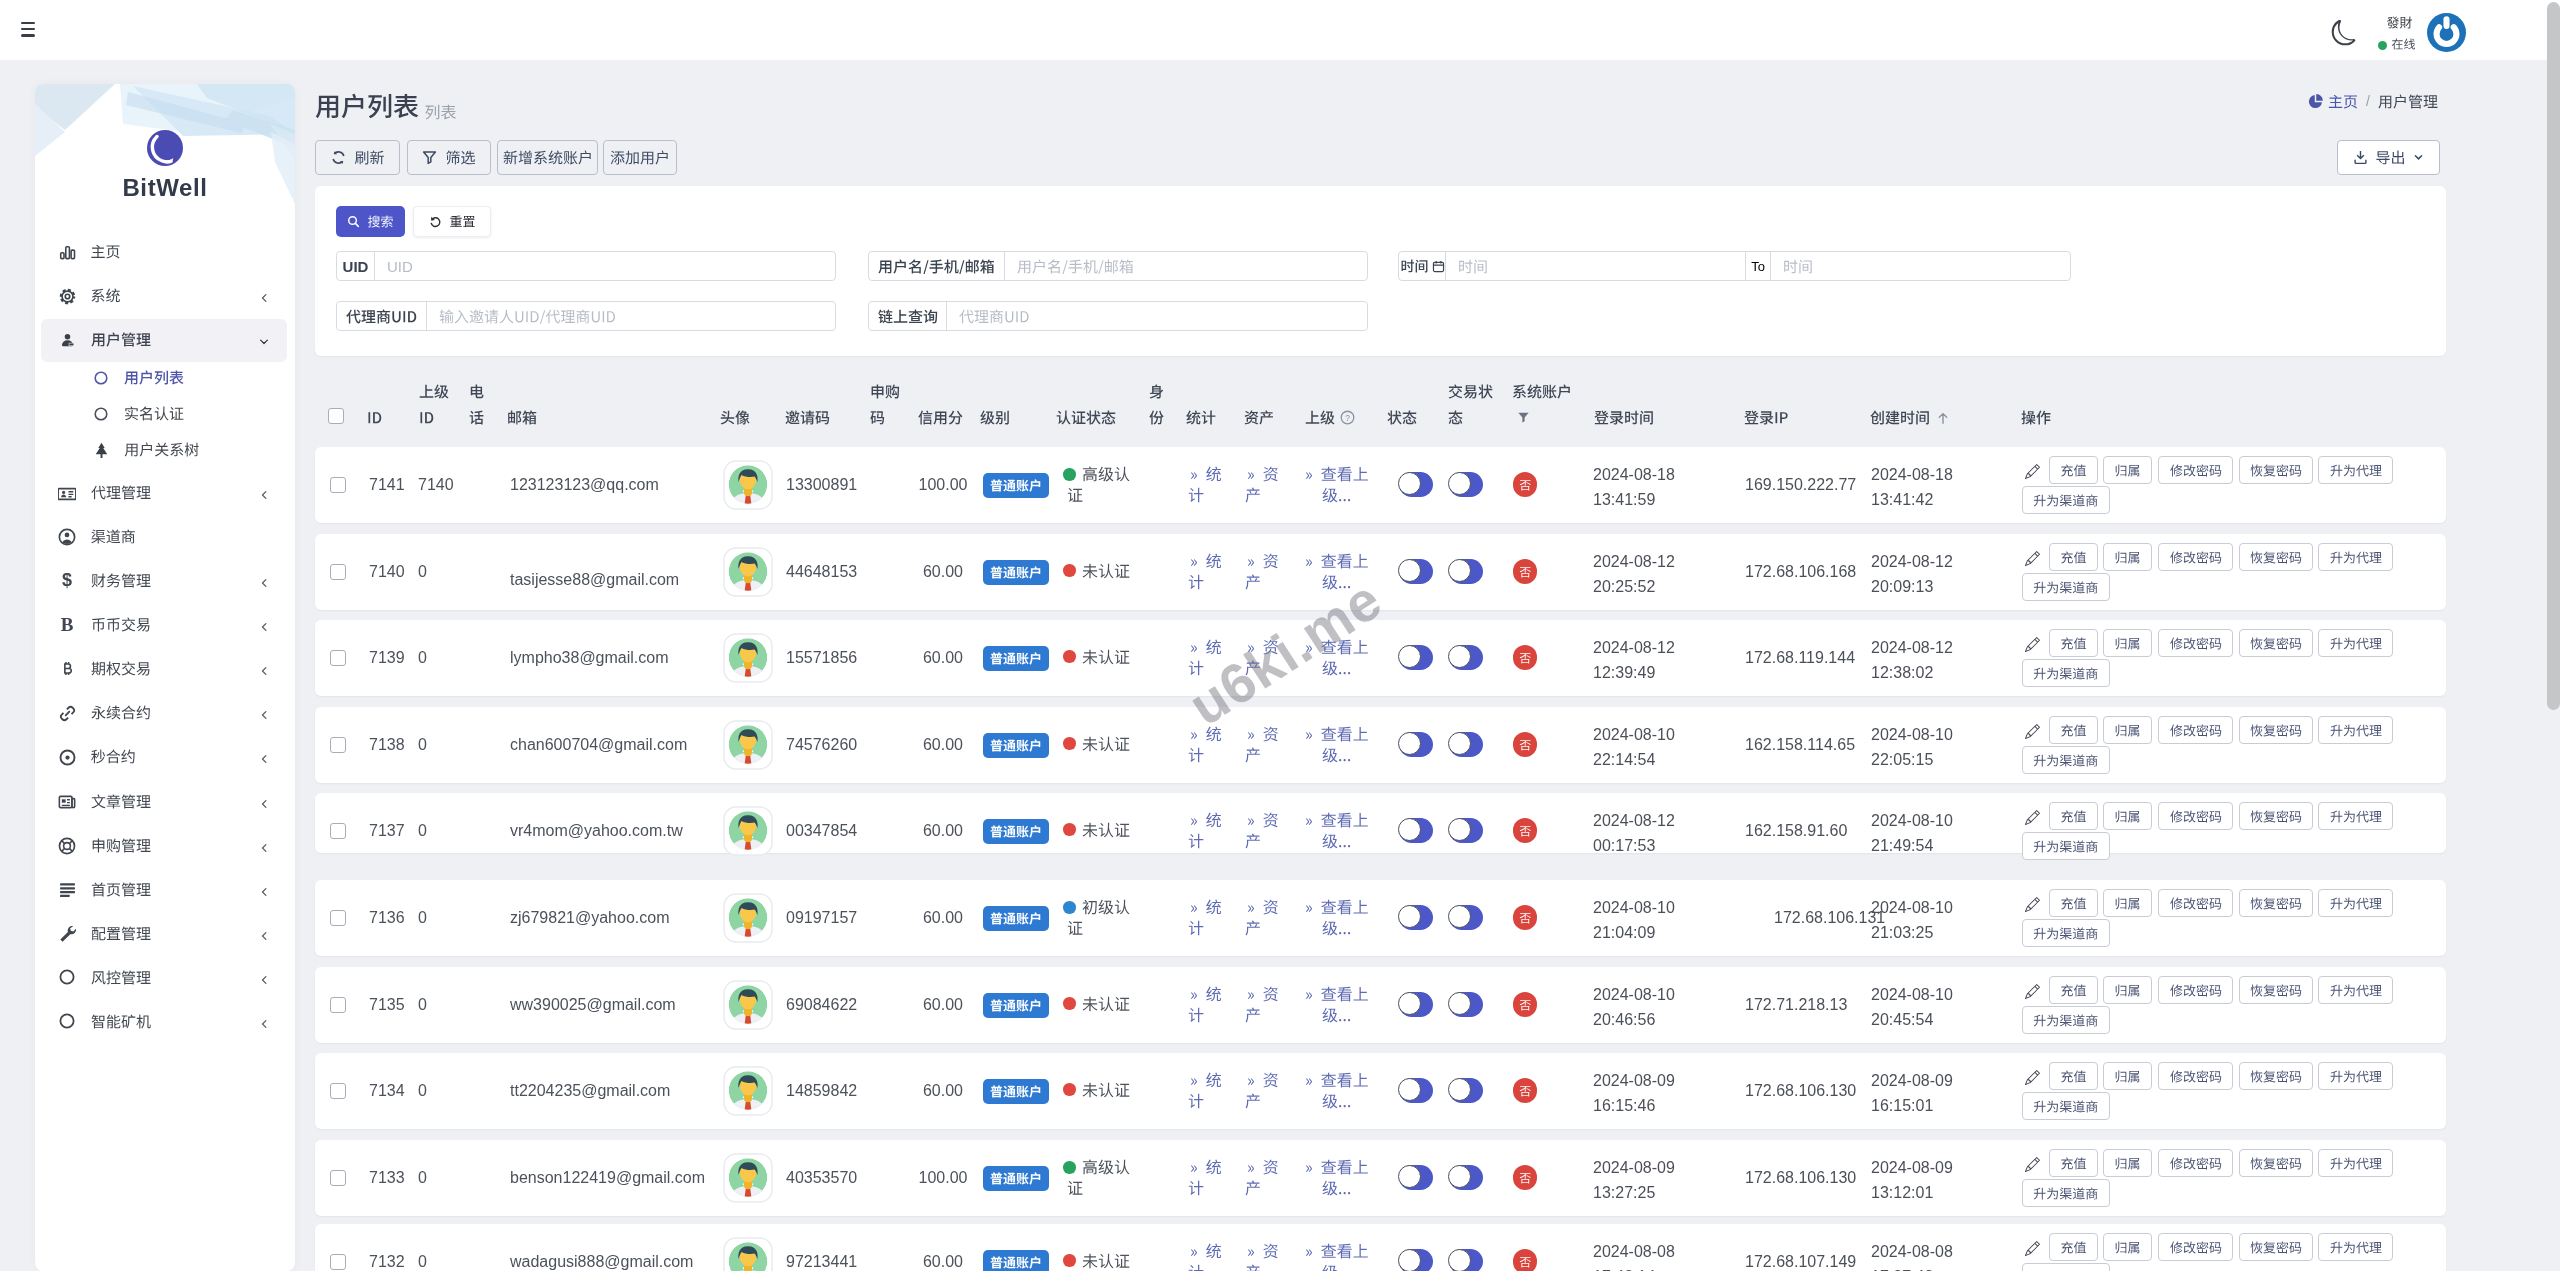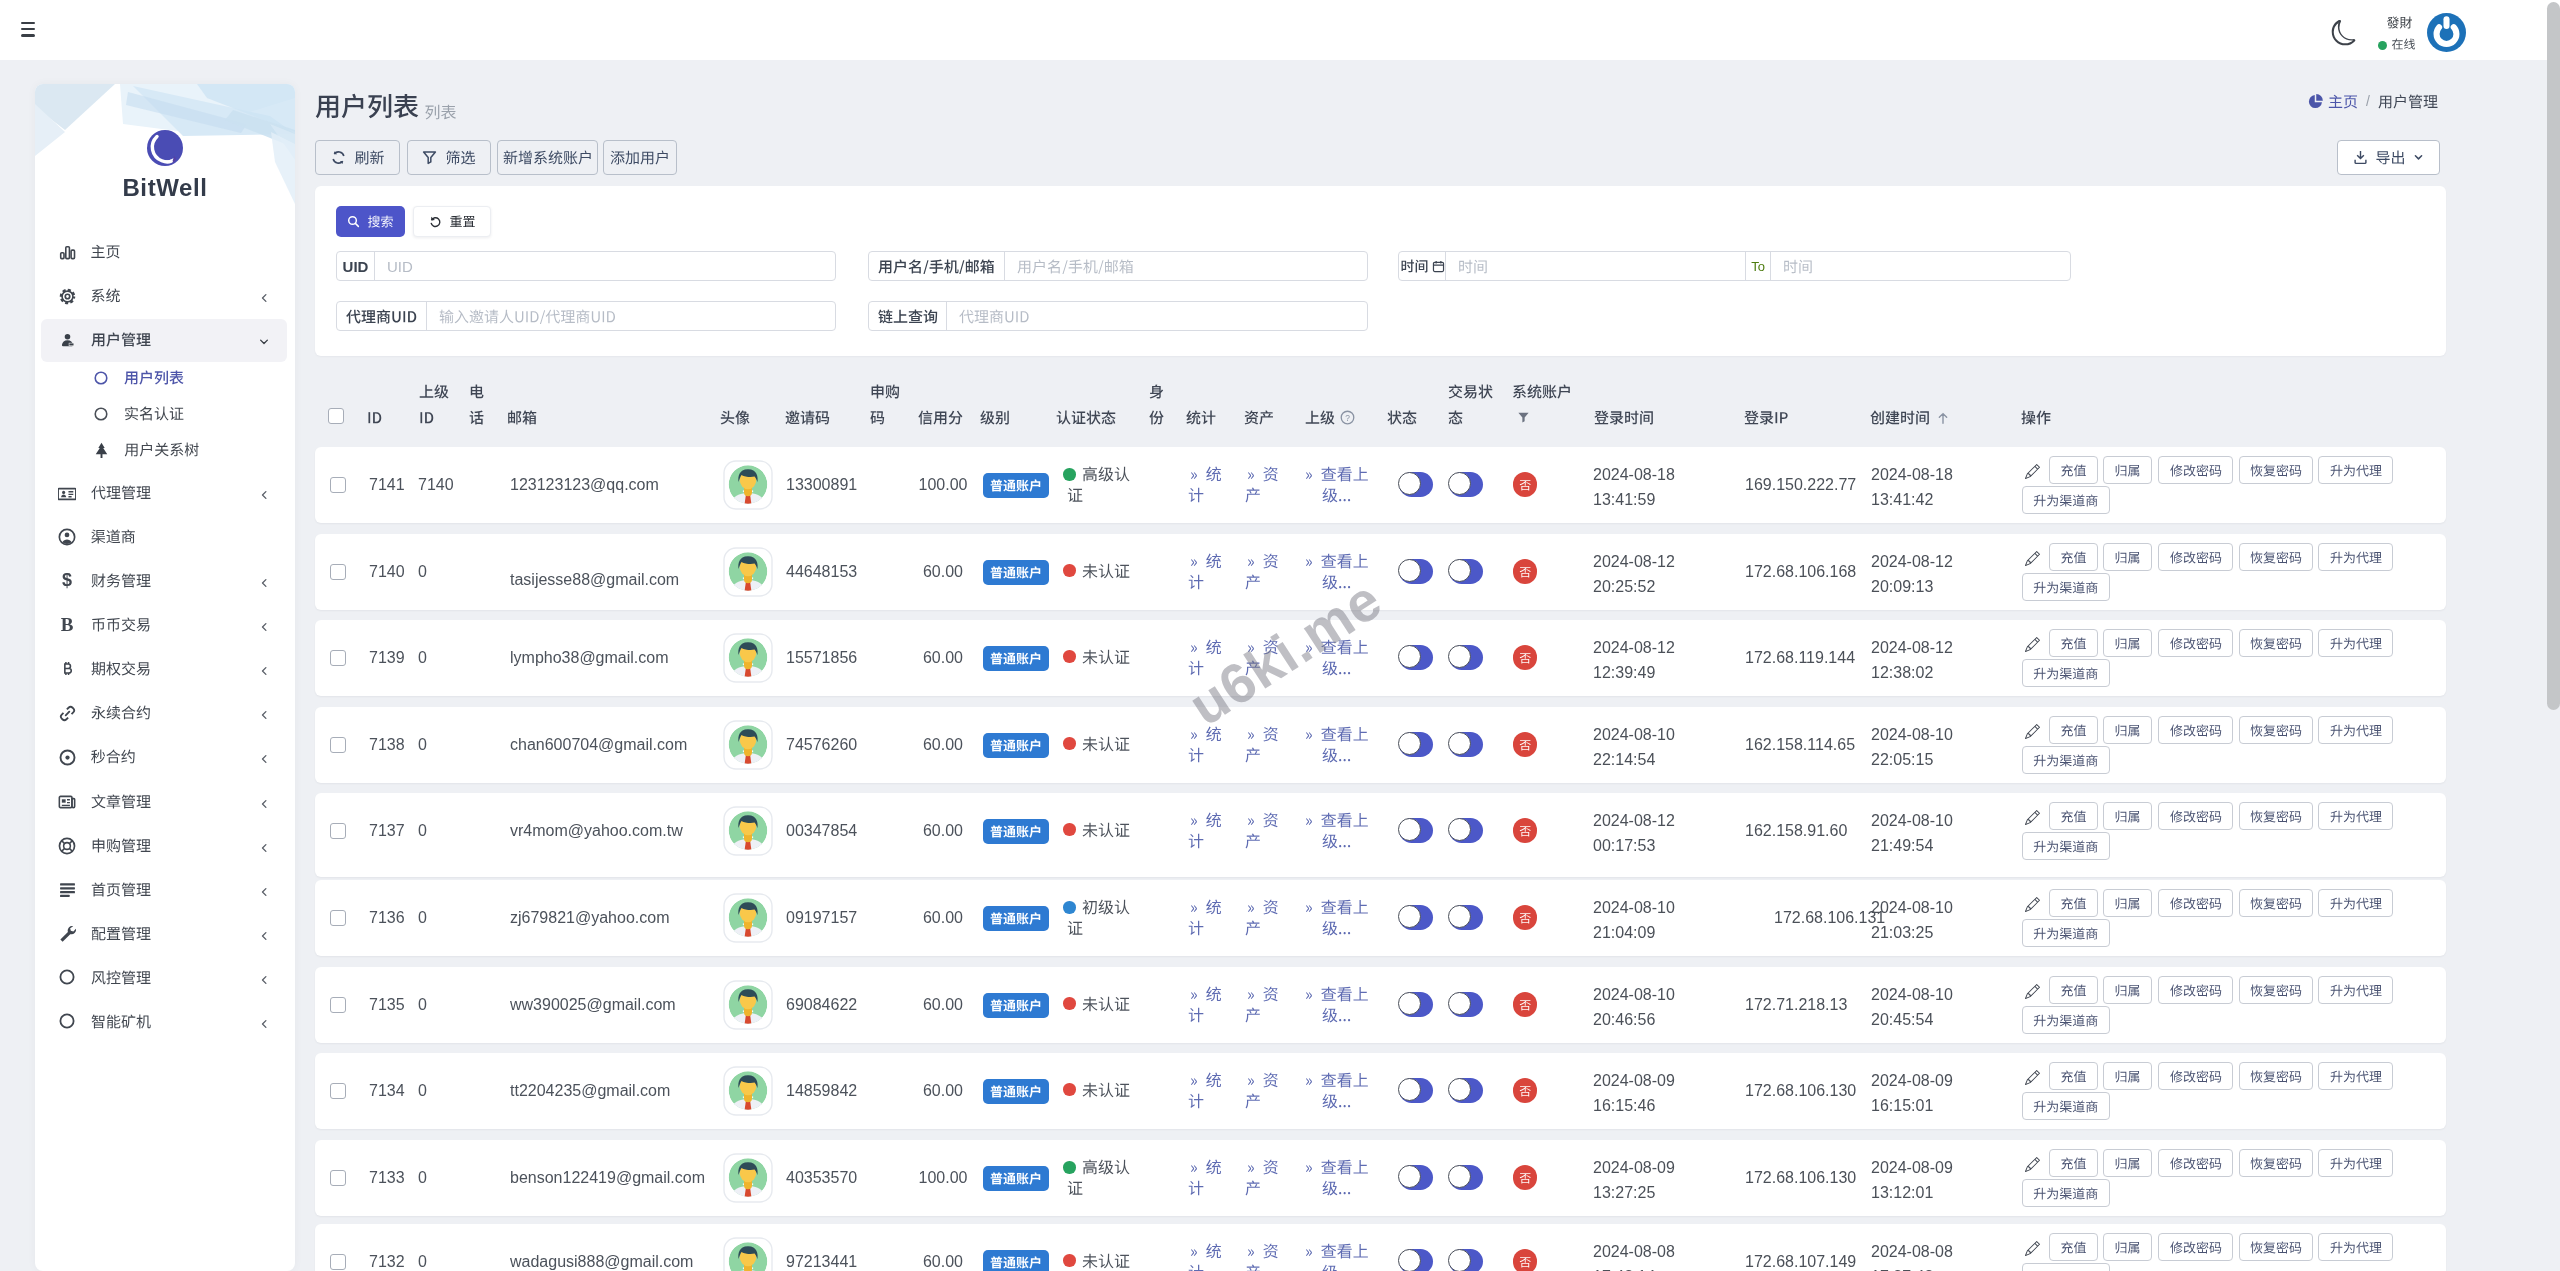--- a/index.html
+++ b/index.html
@@ -631,21 +631,21 @@
           <rect x="1.8" y="2.8" width="12.4" height="11.4" rx="1.5"></rect>
           <path d="M1.8 6.4h12.4M5.1 1.2v3M10.9 1.2v3"></path>
         </svg>
       </div>
       <div style="padding-left:12px;flex:1;">
         <svg class="z" style="width:30.0px;height:15px;" viewBox="0 0 2000 1000" fill="#b6bcc6">
           <use href="#gr65f6" x="0"></use>
           <use href="#gr95f4" x="1000"></use>
         </svg>
       </div>
-      <div style="width:26px;height:100%;border-left:1px solid #d8dbe2;border-right:1px solid #d8dbe2;display:flex;align-items:center;justify-content:center;flex:none;font-size:13px;color:#4d7c0f;">To</div>
+      <div style="width:26px;height:100%;border-left:1px solid #d8dbe2;border-right:1px solid #d8dbe2;display:flex;align-items:center;justify-content:center;flex:none;font-size:13px;color:#000000;">To</div>
       <div style="padding-left:12px;flex:1;">
         <svg class="z" style="width:30.0px;height:15px;" viewBox="0 0 2000 1000" fill="#b6bcc6">
           <use href="#gr65f6" x="0"></use>
           <use href="#gr95f4" x="1000"></use>
         </svg>
       </div>
     </div>
     <div style="position:absolute;left:21px;top:115px;width:500px;height:30px;border:1px solid #d8dbe2;border-radius:4px;background:#fff;display:flex;align-items:center;">
       <div style="width:90px;height:100%;border-right:1px solid #d8dbe2;display:flex;align-items:center;justify-content:center;flex:none;">
         <svg class="z" style="width:71.1px;height:15px;" viewBox="0 0 4741 1000" fill="#3b4350">
@@ -1424,21 +1424,21 @@
     <div style="position:absolute;left:1707px;top:39px;width:88px;height:28px;border:1px solid #c8ccd4;border-radius:4px;display:flex;align-items:center;justify-content:center;background:#fff;">
       <svg class="z" style="width:67.5px;height:13px;" viewBox="0 0 5000 1000" fill="#4a5372">
         <use href="#gr5347" x="0"></use>
         <use href="#gr4e3a" x="1000"></use>
         <use href="#gr6e20" x="2000"></use>
         <use href="#gr9053" x="3000"></use>
         <use href="#gr5546" x="4000"></use>
       </svg>
     </div>
   </div>
-<div class="" style="position:absolute;left:315px;top:793px;width:2131px;height:84px;background:#fff;border-radius:6px;box-shadow:0 1px 2px rgba(16,24,40,0.05);">
+<div class="" style="position:absolute;left:315px;top:793px;width:2131px;height:60px;background:#fff;border-radius:6px;box-shadow:0 1px 2px rgba(16,24,40,0.05);">
     <div style="position:absolute;left:15px;top:30px;width:16px;height:16px;border:1.5px solid #a7adb8;border-radius:3px;background:#fff;"></div>
     <div style="position:absolute;left:54px;top:29px;font-size:16px;color:#4c525b;">7137</div>
     <div style="position:absolute;left:103px;top:29px;font-size:16px;color:#4c525b;">0</div>
     <div style="position:absolute;left:195px;top:29px;font-size:16px;color:#4c525b;">vr4mom@yahoo.com.tw</div>
     <div style="position:absolute;left:408px;top:13px;"><svg width="50" height="50" viewBox="0 0 50 50">
         <rect x="1" y="1" width="48" height="48" rx="12" fill="#fff" stroke="#e7eaef" stroke-width="1.4"></rect>
         <clipPath id="avc">
           <circle cx="25" cy="24.5" r="19.3"></circle>
         </clipPath>
         <g clip-path="url(#avc)">

